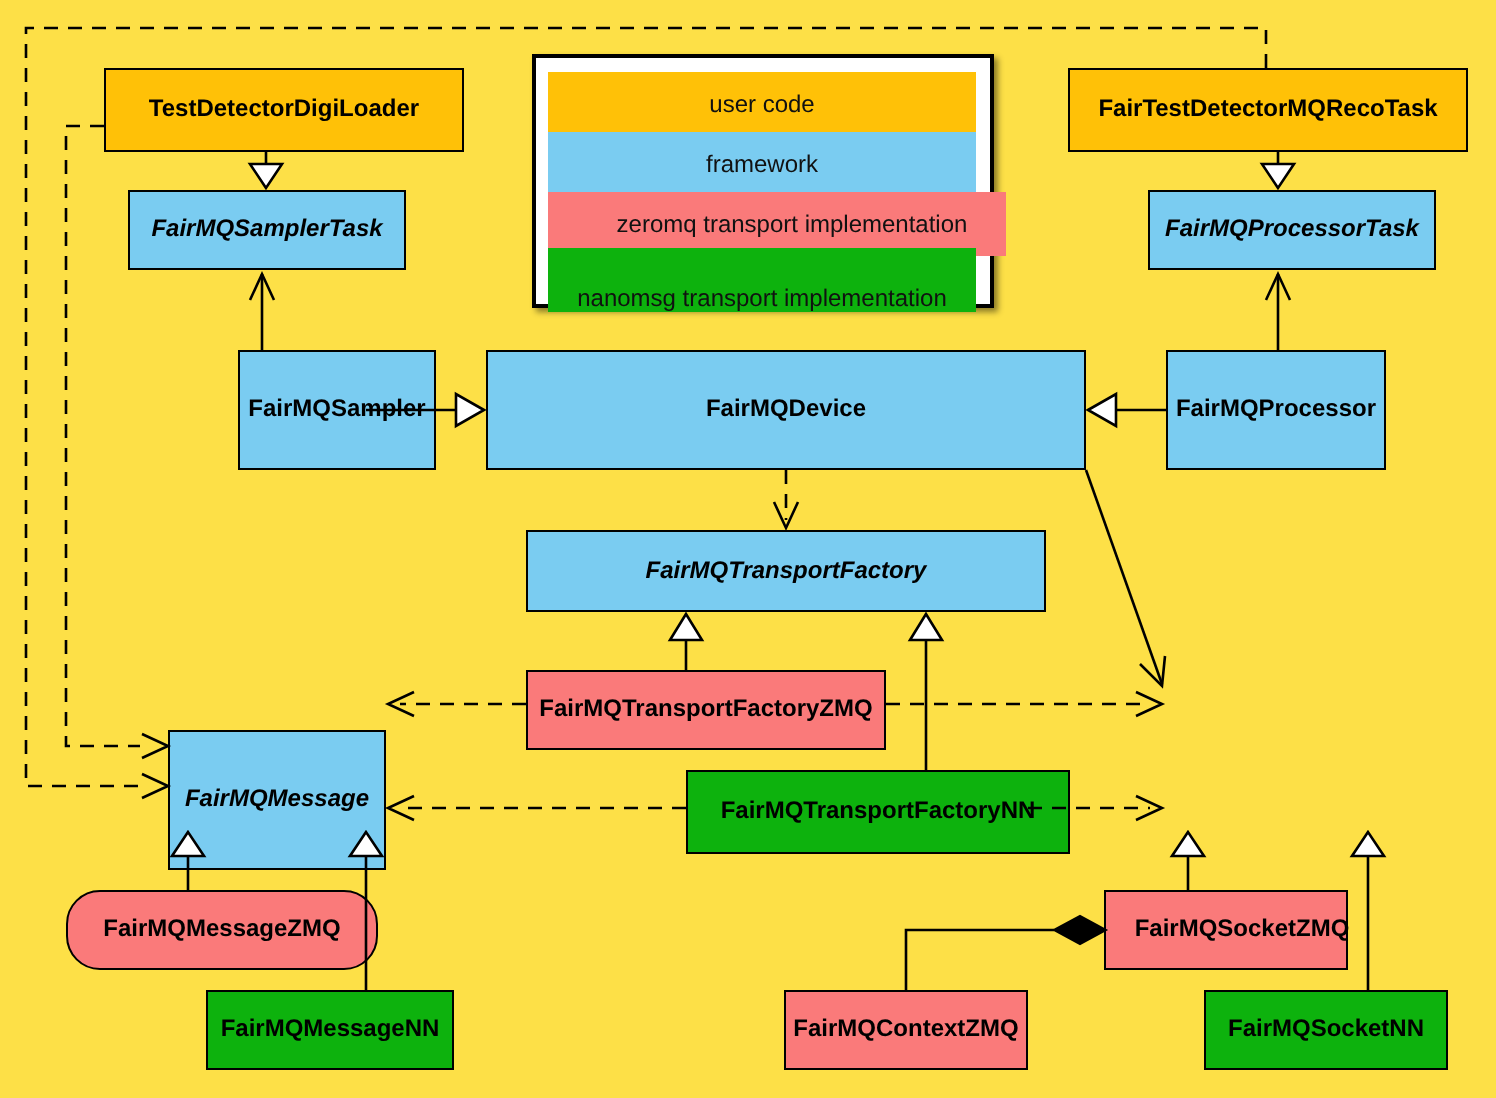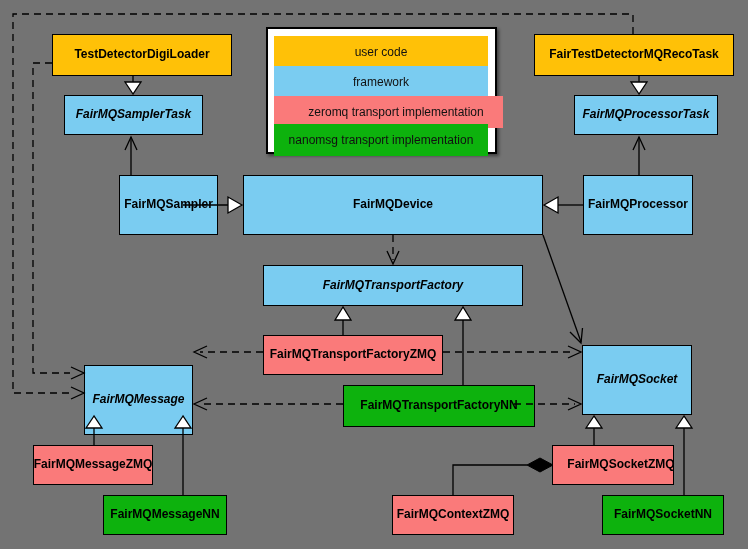--- a/index.html
+++ b/index.html
@@ -1,17 +1,17 @@
 <!DOCTYPE html>
 <html><head>
 <meta charset="utf-8">
 <style>
   html,body{margin:0;padding:0;background:#fff;}
   #canvas{
-    position:relative;width:748px;height:549px;background:#737373;
+    position:relative;width:748px;height:549px;background:#fde047;
     font-family:"Liberation Sans", sans-serif;overflow:hidden;
   }
   .node{
     position:absolute;box-sizing:border-box;border:1px solid #000;
     display:flex;align-items:center;justify-content:center;
     font-size:12px;font-weight:bold;color:#000;text-align:center;line-height:1.1;
   }
   .node.abstract span{font-style:italic;}
   .legend{
     position:absolute;left:266px;top:27px;width:231px;height:127px;
@@ -71,25 +71,22 @@
   </div>
 
   <div class="node" style="left: 343px; top: 385px; width: 192px; height: 42px; background-color: rgb(13, 178, 13);">
     <span>FairMQTransportFactoryNN</span>
   </div>
 
   <div class="node abstract" style="left: 84px; top: 345px; width: 109px; height: 70px; background-color: rgb(122, 204, 241); margin-top: 20px;">
     <span>FairMQMessage</span>
   </div>
 
-  <div class="node abstract" style="left: 582px; top: 345px; width: 110px; height: 70px; background-color: rgb(122, 204, 241);">
-    <span>FairMQSocket</span>
-  </div>
-
-  <div class="node" style="left: 33px; top: 445px; width: 120px; height: 40px; background-color: rgb(250, 122, 122);">
+
+  <div class="node" style="left: 33px; top: 445px; width: 156px; height: 40px; background-color: rgb(250, 122, 122); border-radius: 17px;">
     <span>FairMQMessageZMQ</span>
   </div>
 
   <div class="node" style="left: 103px; top: 495px; width: 124px; height: 40px; background-color: rgb(13, 178, 13);">
     <span>FairMQMessageNN</span>
   </div>
 
   <div class="node" style="left: 552px; top: 445px; width: 122px; height: 40px; background-color: rgb(250, 122, 122); padding-left: 16px;">
     <span>FairMQSocketZMQ</span>
   </div>
@@ -105,21 +102,21 @@
   <div class="legend">
     <div class="legend-bar" style="top: 7px; background-color: rgb(255, 193, 7);">
       <span>user code</span>
     </div>
     <div class="legend-bar" style="top: 37px; background-color: rgb(122, 204, 241);">
       <span>framework</span>
     </div>
     <div class="legend-bar" style="top: 67px; background-color: rgb(250, 122, 122); padding-left: 15px;">
       <span>zeromq transport implementation</span>
     </div>
-    <div class="legend-bar" style="top: 95px; background-color: rgb(13, 178, 13);">
+    <div class="legend-bar" style="top: 95px; background-color: rgb(13, 178, 13); align-items: flex-end;">
       <span>nanomsg transport implementation</span>
     </div>
   </div>
 
   <svg id="edges" width="748" height="549" viewBox="0 0 748 549">
 
     <g>
       <path class="e" d="M133 76 V82"></path>
         <polygon class="tri" points="133,94 125,82 141,82"></polygon>
     </g>

